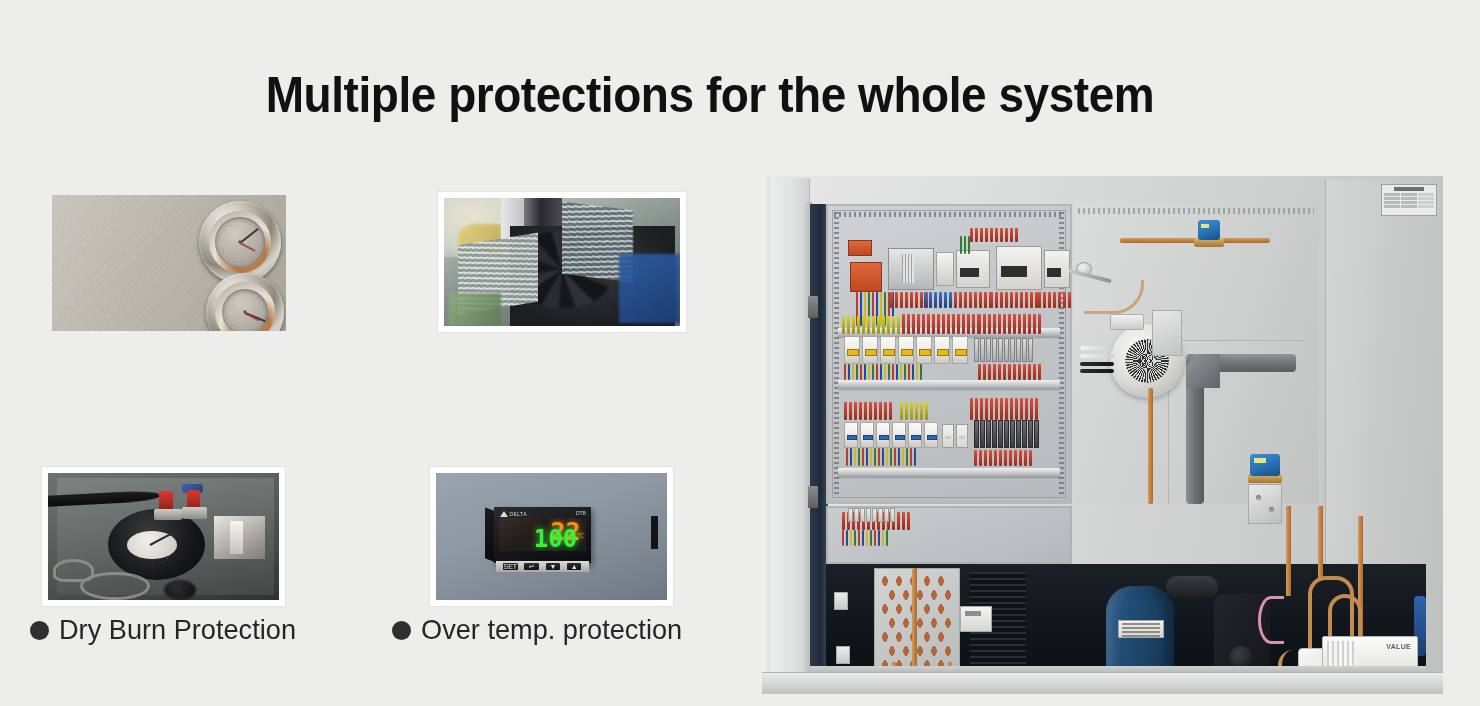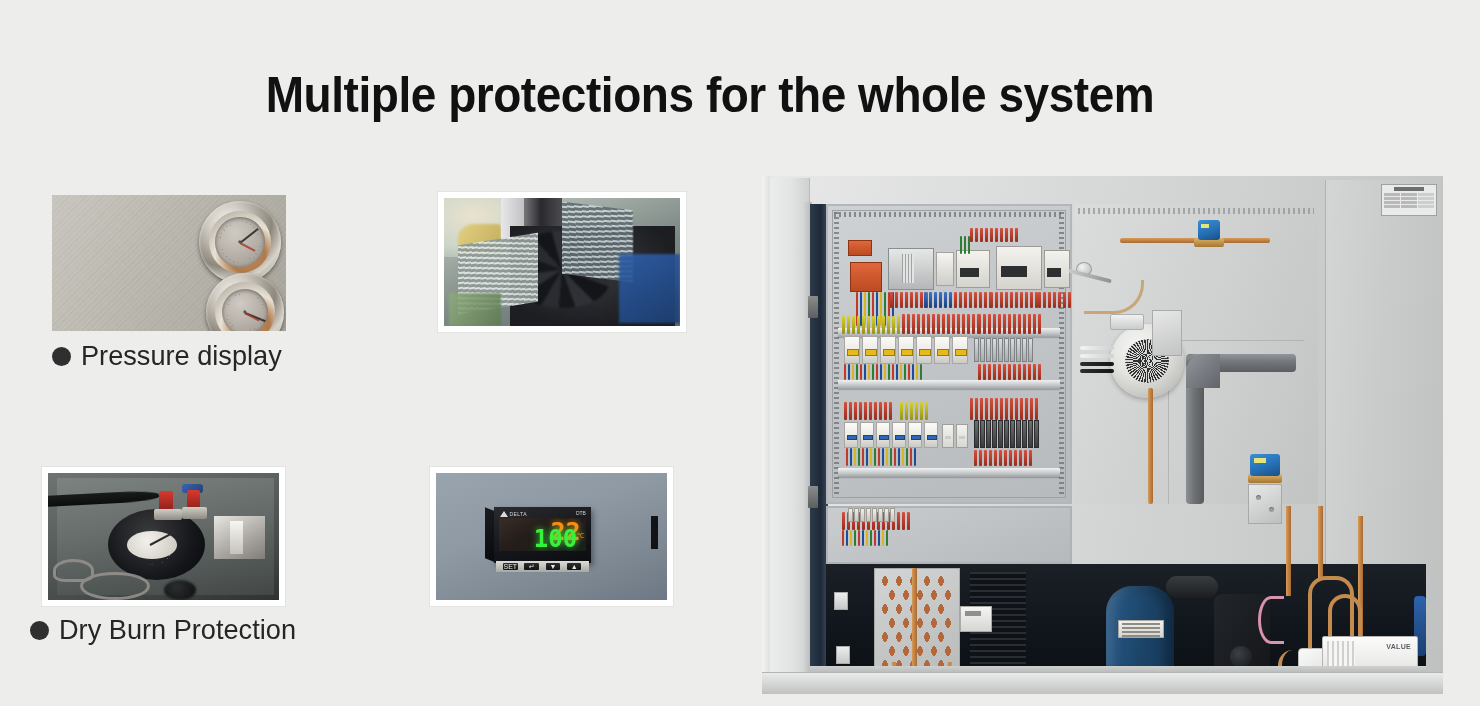--- a/index.html
+++ b/index.html
@@ -780,24 +780,20 @@
       <div class="gauge" id="g2">
         <div class="bezel"></div>
         <div class="bezel2"></div>
         <div class="dial">
           <div class="ticks"></div>
           <div class="redmark"></div>
           <div class="hub"></div>
         </div>
       </div>
     </div>
-  </div>
-  <div class="caption" id="c1">
-    <span class="bullet"></span>
-    <span class="caption-text">Pressure display</span>
   </div>
 
   <div class="photo-frame framed" id="p2">
     <div class="photo">
       <div class="c2-highlight"></div>
       <div class="c2-yellow"></div>
       <div class="c2-cyl2"></div>
       <div class="c2-cyl"></div>
       <div class="c2-dark"></div>
       <div class="c2-fan"></div>
@@ -849,20 +845,24 @@
         </div>
         <div class="c4-keys">
           <span class="c4-key">SET</span>
           <span class="c4-key">↵</span>
           <span class="c4-key">▼</span>
           <span class="c4-key">▲</span>
         </div>
       </div>
       <div class="c4-stripe"></div>
     </div>
+  </div>
+  <div class="caption" id="c4">
+    <span class="bullet"></span>
+    <span class="caption-text">Over temp. protection</span>
   </div>
 
   <div id="big">
     <div class="bg-room"></div>
 
     <div class="col-left"></div>
     <div class="door-left"></div>
     <div class="door-open-face"></div>
     <div class="door-open"></div>
     <div class="door-hinge" style="top:120px"></div>

